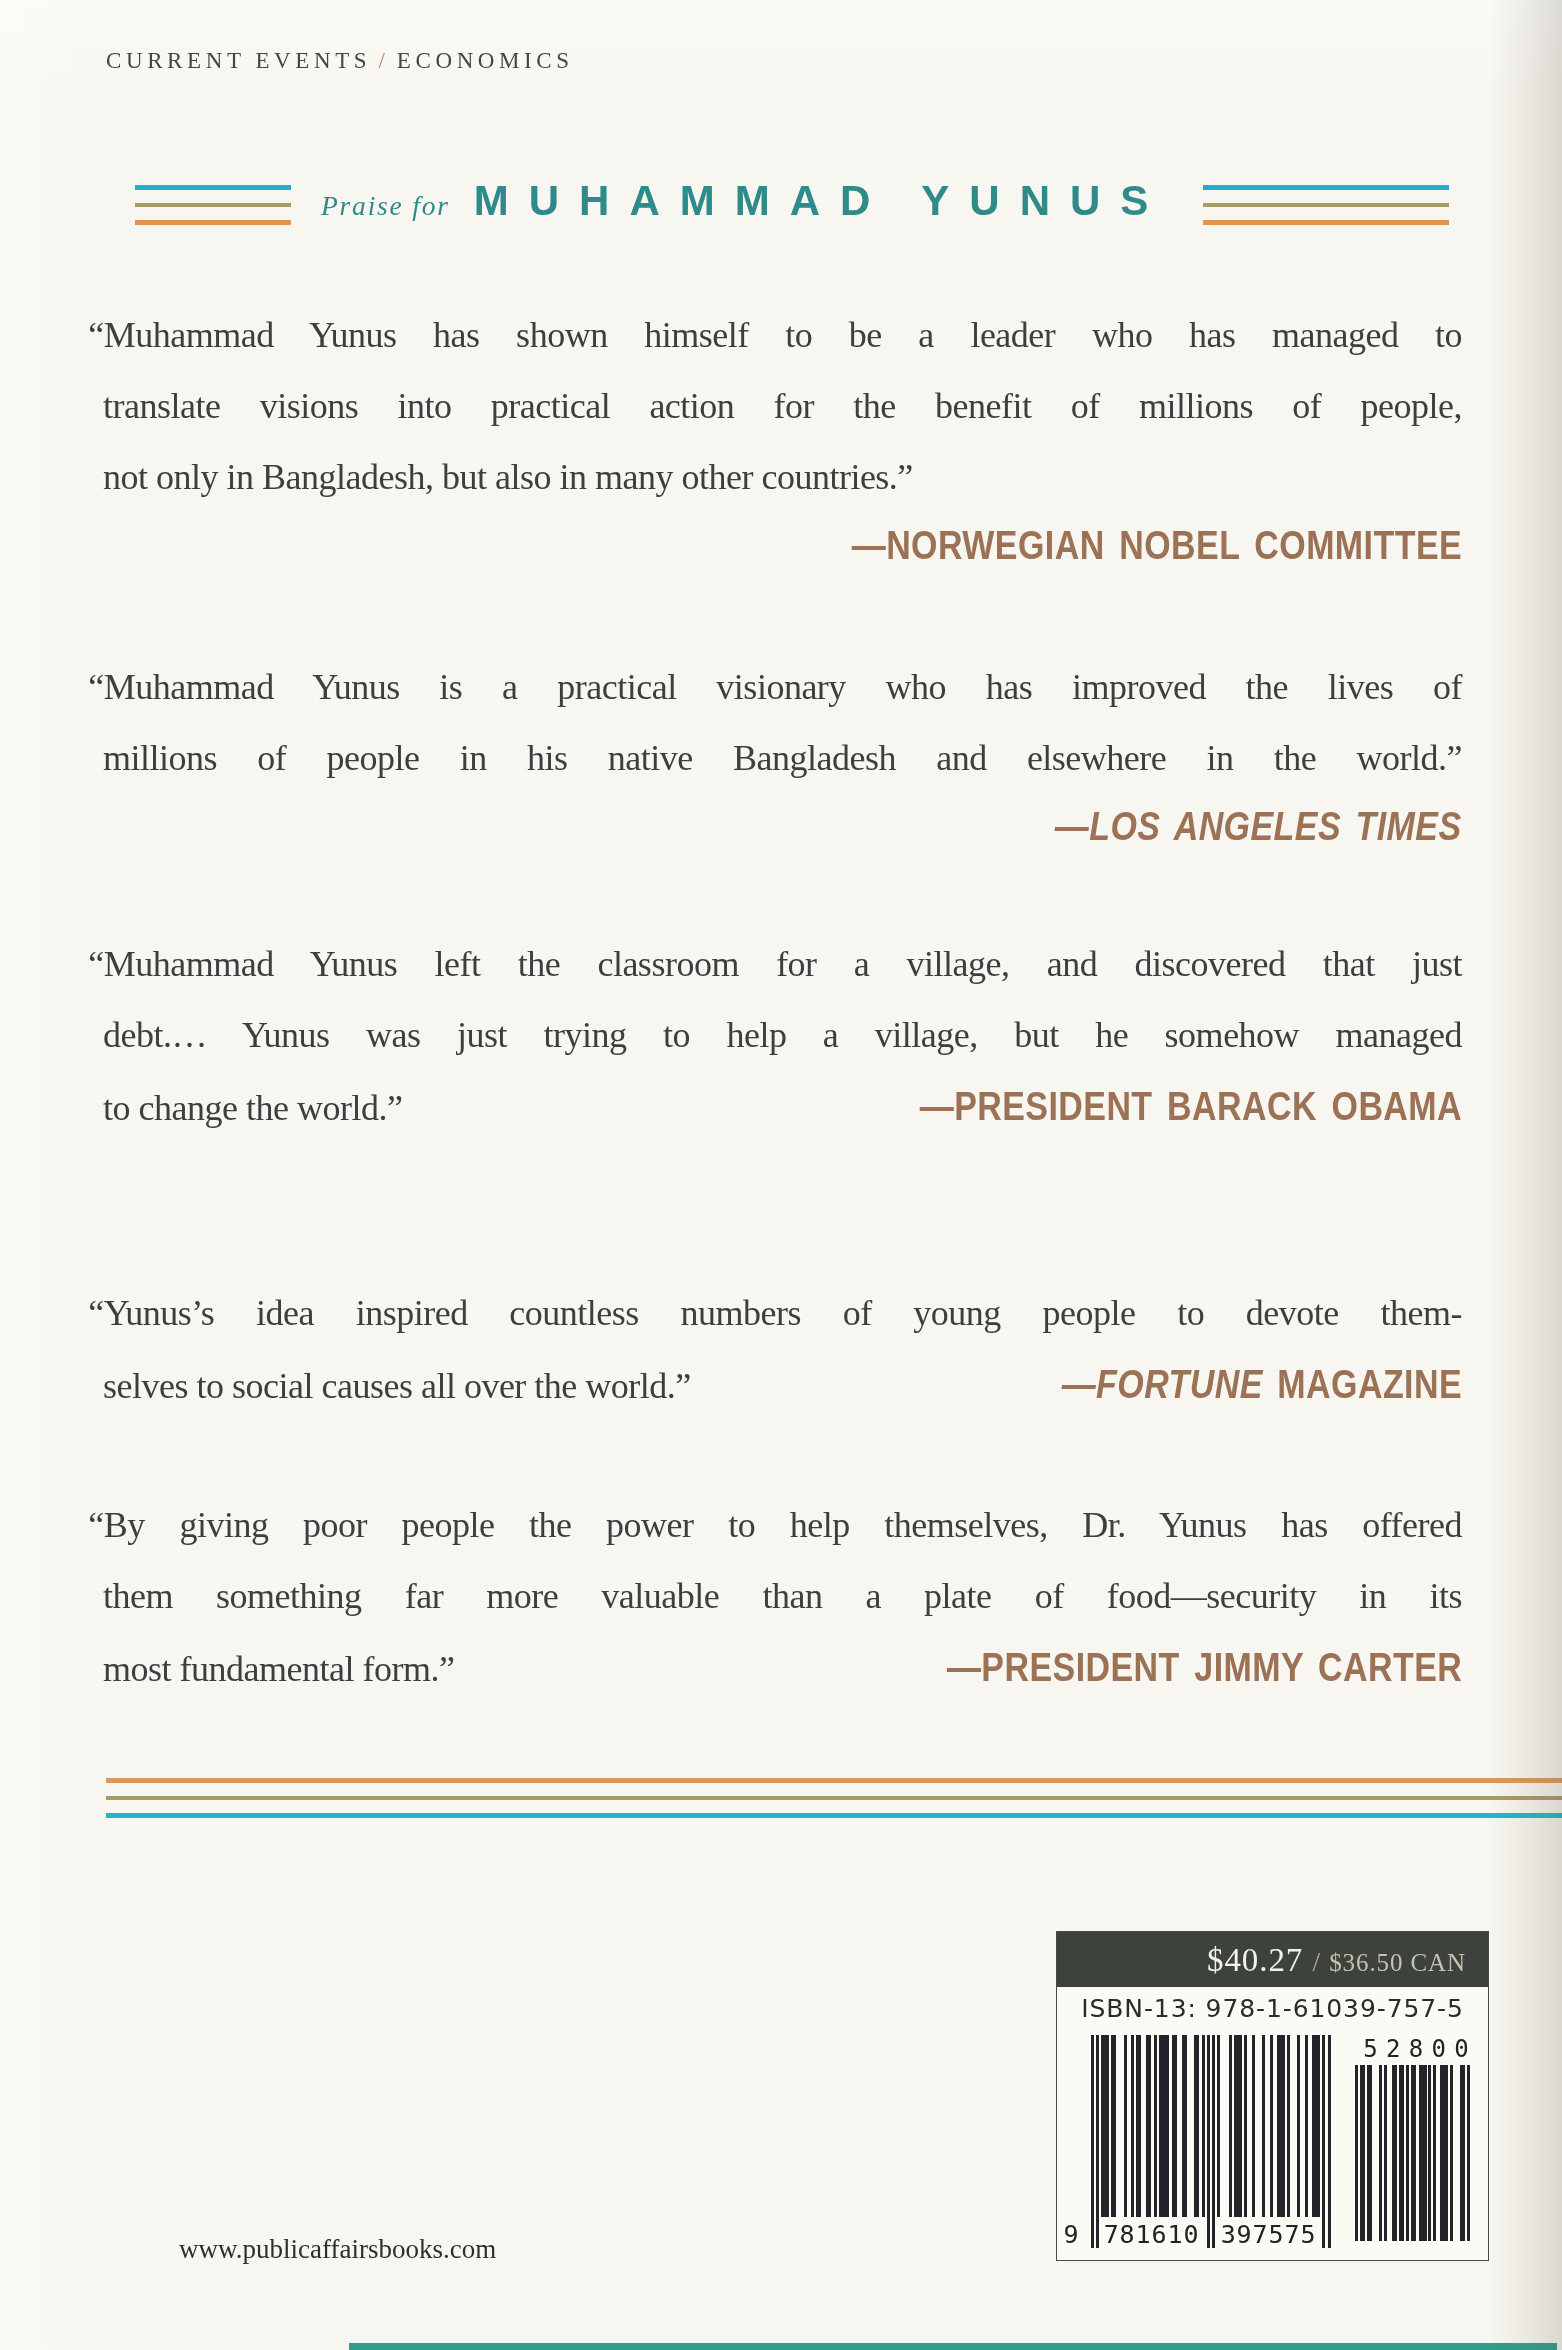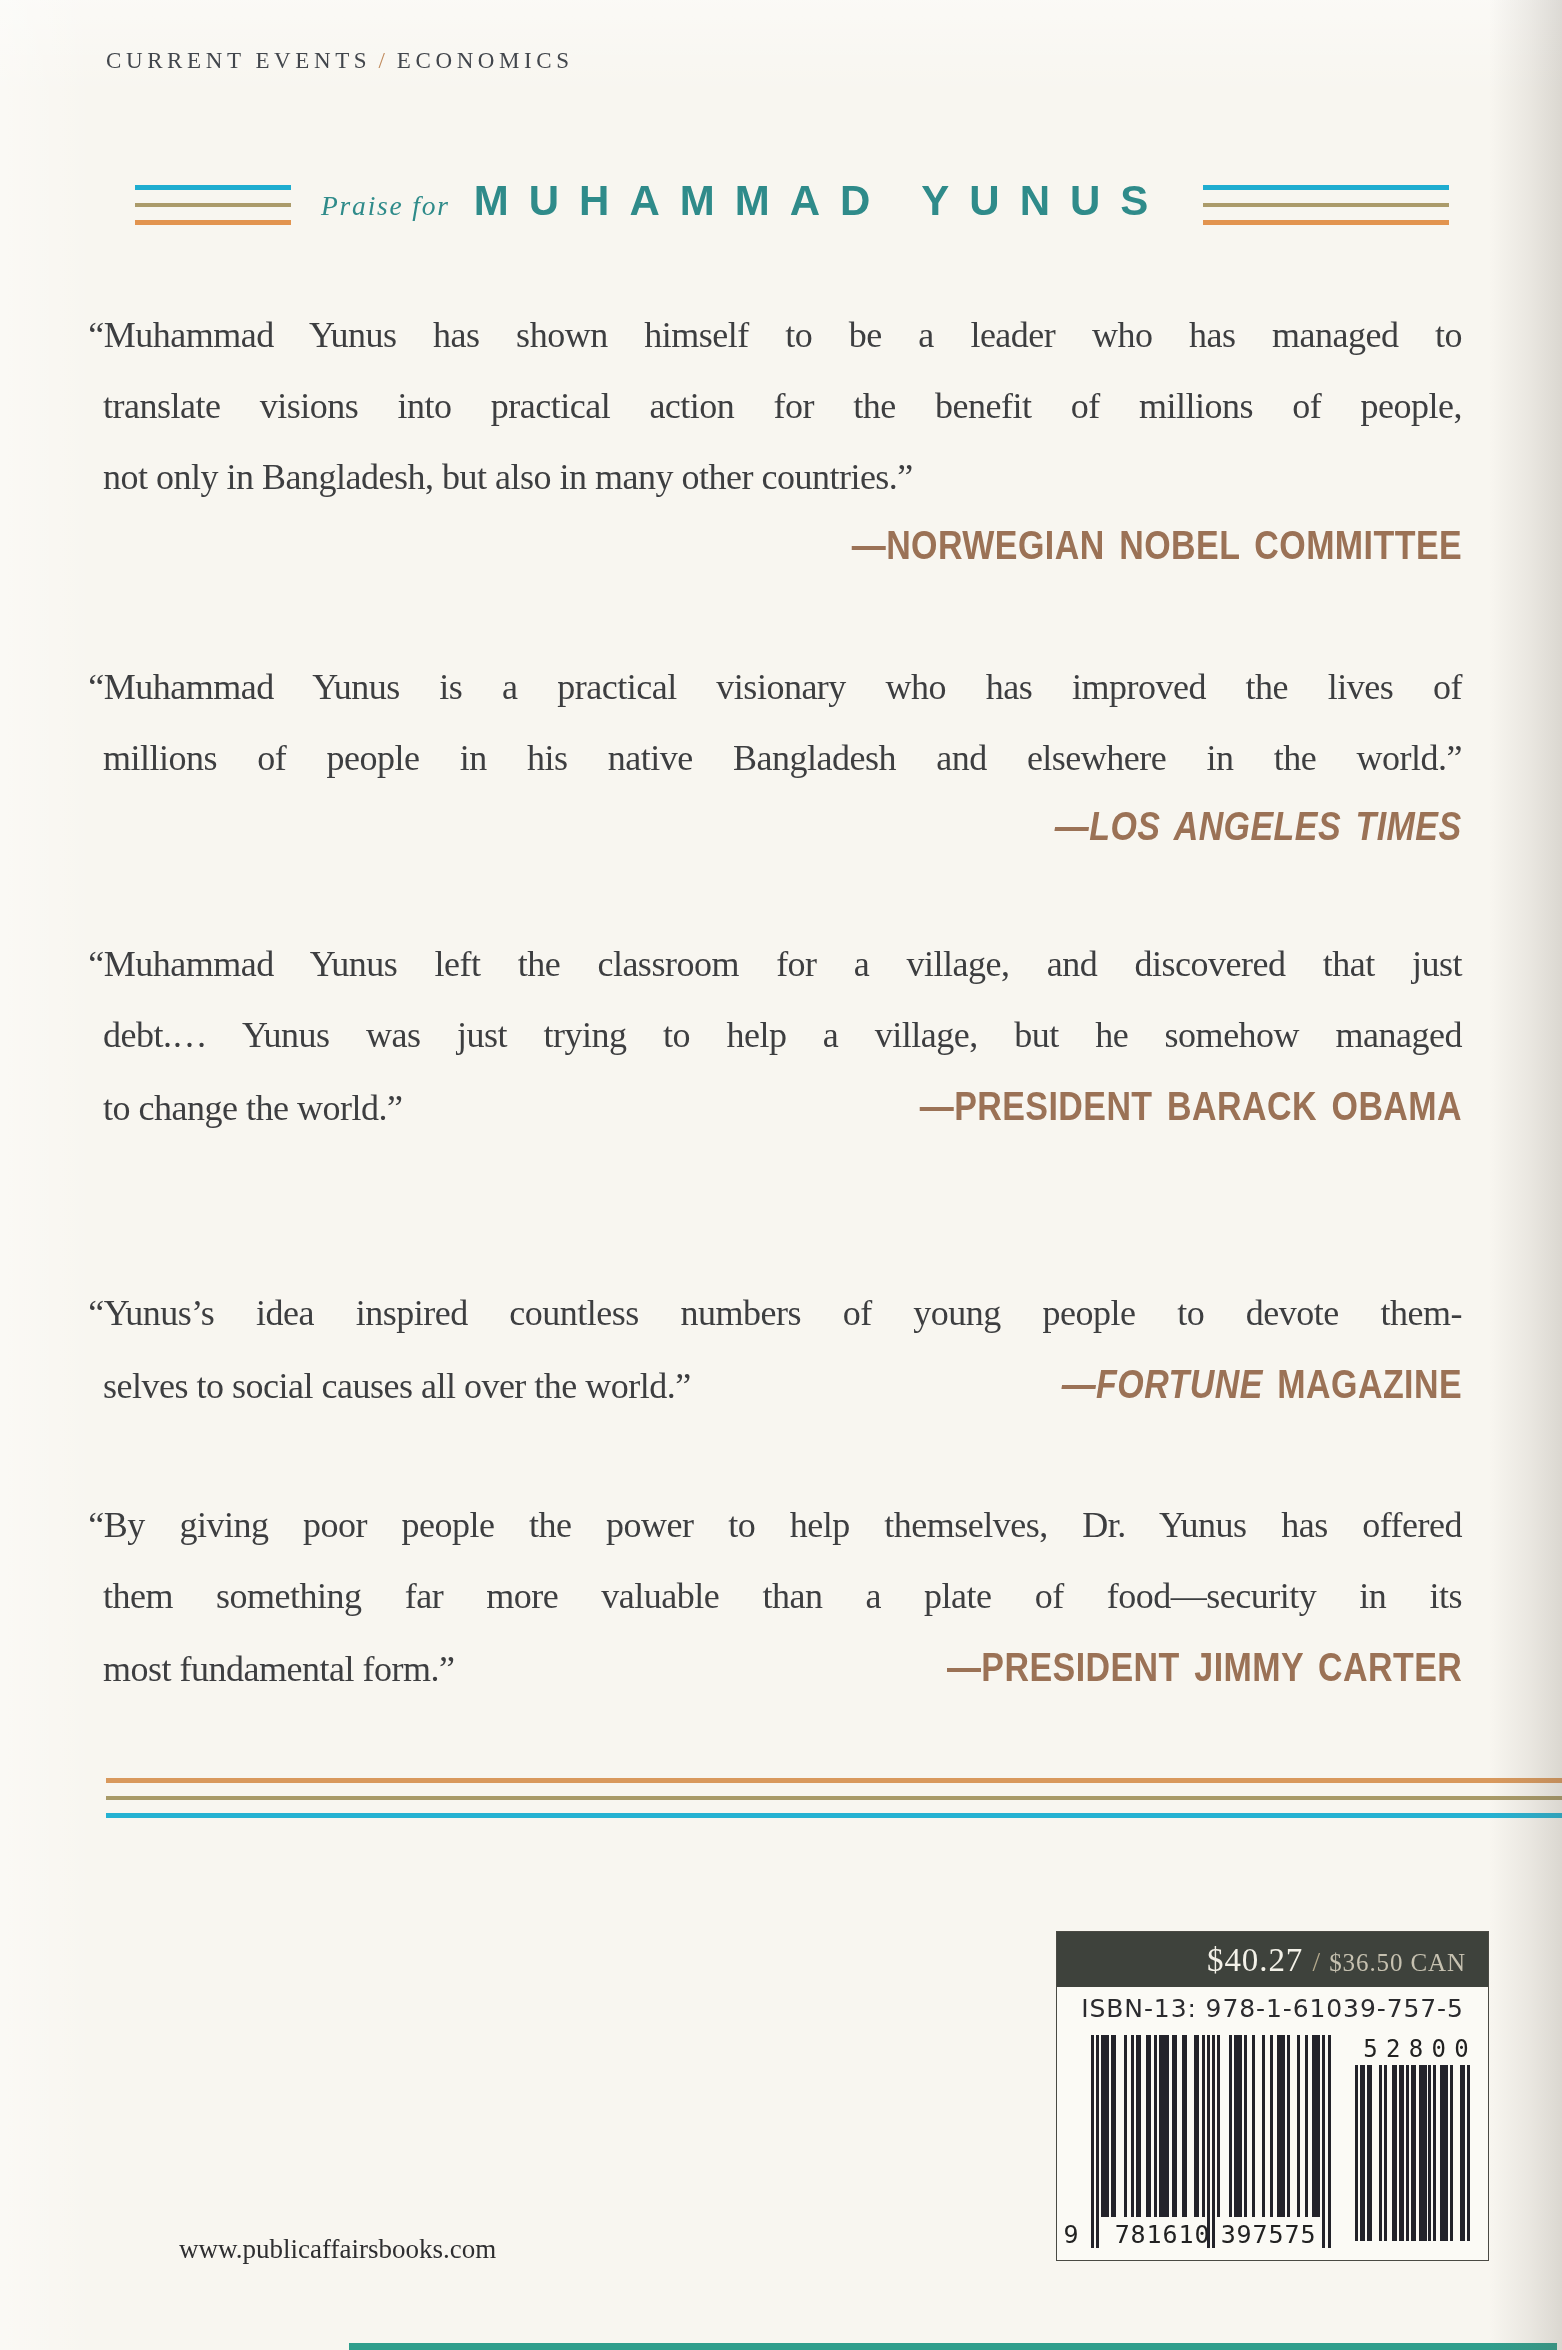--- a/index.html
+++ b/index.html
@@ -58,21 +58,21 @@
   .price-us{font:33px "Liberation Serif",serif;color:#f3f1e8;letter-spacing:0.9px;}
   .price-sep{font:27.5px "Liberation Serif",serif;color:#b5aa8d;}
   .price-can{font:25px "Liberation Serif",serif;color:#c6c1b0;letter-spacing:0.9px;}
   .ticket-body{position:relative;height:271px;}
   .isbn{position:absolute;top:7.3px;left:0;right:0;text-align:center;
     font:25px "DejaVu Sans",sans-serif;color:#2b2b2e;letter-spacing:0.9px;}
   #ean-main{position:absolute;left:34px;top:48px;width:241px;height:220px;}
   .bar{position:absolute;top:0;background:#23232a;}
   .d{position:absolute;top:185px;font:25px "DejaVu Sans Mono",monospace;color:#222;}
   .d.lead{left:-27.5px;}
-  .d.g1{left:19px;width:105px;text-align:center;letter-spacing:0.9px;}
+  .d.g1{left:8px;width:105px;text-align:center;letter-spacing:0.9px;}
   .d.g2{left:127px;width:101px;text-align:center;letter-spacing:0.9px;}
   .addon{position:absolute;left:298px;top:48px;width:115px;}
   .addon-digits{font:24px "DejaVu Sans Mono",monospace;color:#222;letter-spacing:8.3px;
     text-align:center;height:26px;padding-left:8.3px;box-sizing:border-box;}
   .addon-bars{position:relative;height:176px;margin-top:3.7px;}
   
   .website{position:absolute;left:152px;top:2234px;
     font:27px "Liberation Serif",serif;color:#2e2e30;margin-left:27px;}
   .bottom-strip{position:absolute;left:349px;right:5.5px;bottom:0;height:8.3px;background:#2f9e8c;}
   .edge-shadow{position:absolute;top:0;bottom:0;right:0;width:73px;pointer-events:none;

